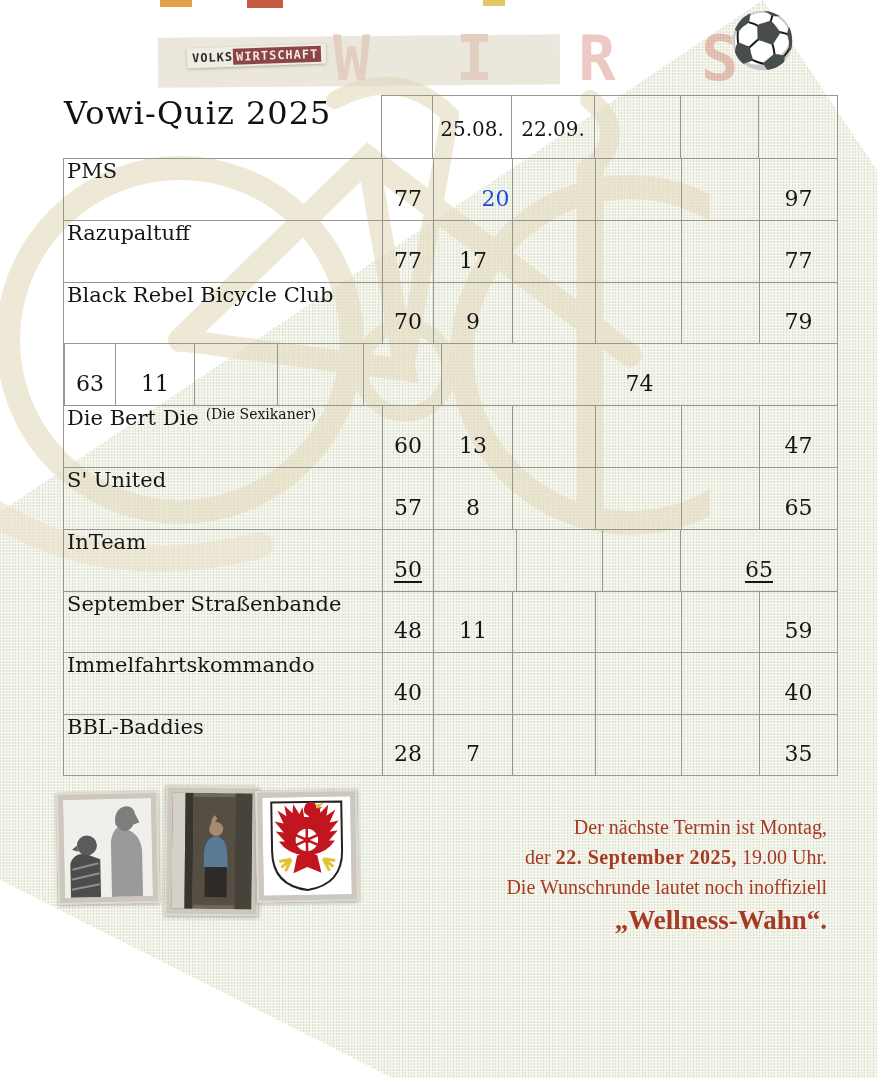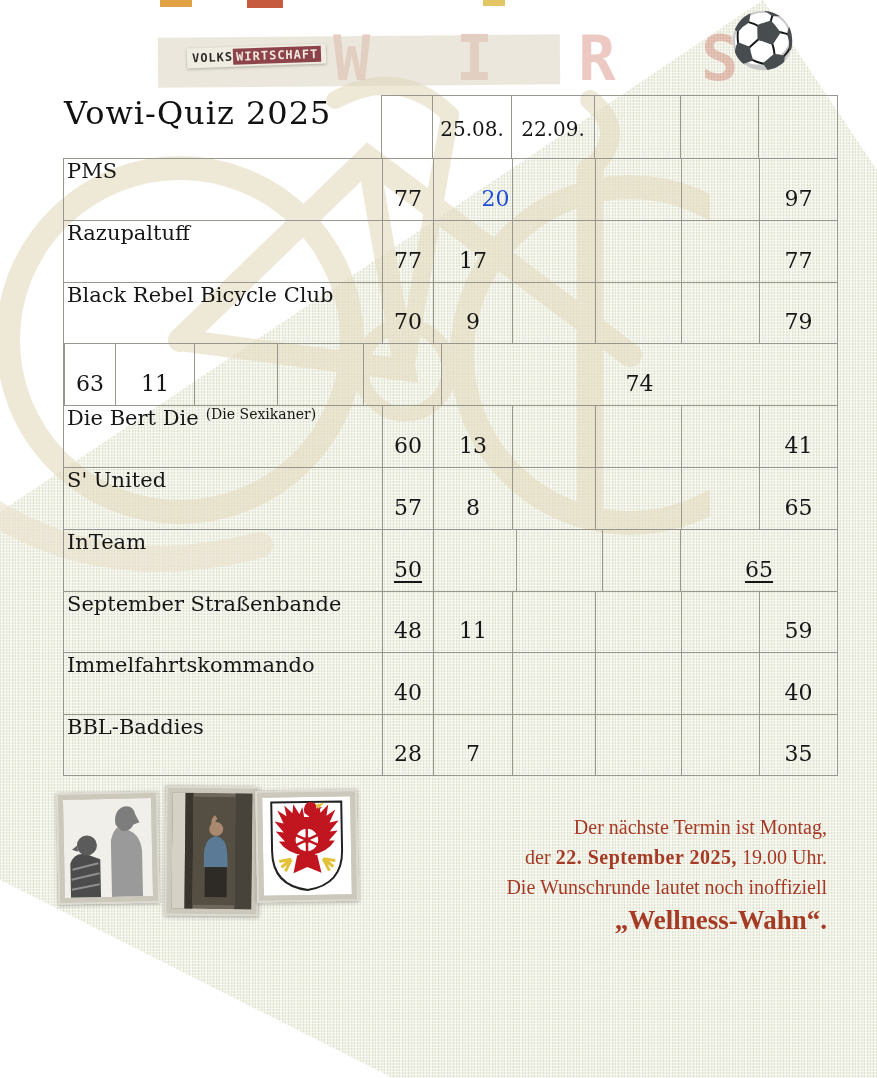--- a/index.html
+++ b/index.html
@@ -199,21 +199,21 @@
     <div class="trow">
       <div class="cell cell-name">
         <span class="r-name">Die Bert Die</span>
         <span class="sub r-sub">(Die Sexikaner)</span>
       </div>
       <div class="cell c0 r-prev">60</div>
       <div class="cell c1 r-s1">13</div>
       <div class="cell c2 r-s2"></div>
       <div class="cell c3"></div>
       <div class="cell c4"></div>
-      <div class="cell c5 r-total">41</div>
+      <div class="cell c5 r-total">47</div>
     </div>
 
     <div class="trow">
       <div class="cell cell-name">
         <span class="r-name">S' United</span>
         <span class="sub r-sub"></span>
       </div>
       <div class="cell c0 r-prev">57</div>
       <div class="cell c1 r-s1">8</div>
       <div class="cell c2 r-s2"></div>

